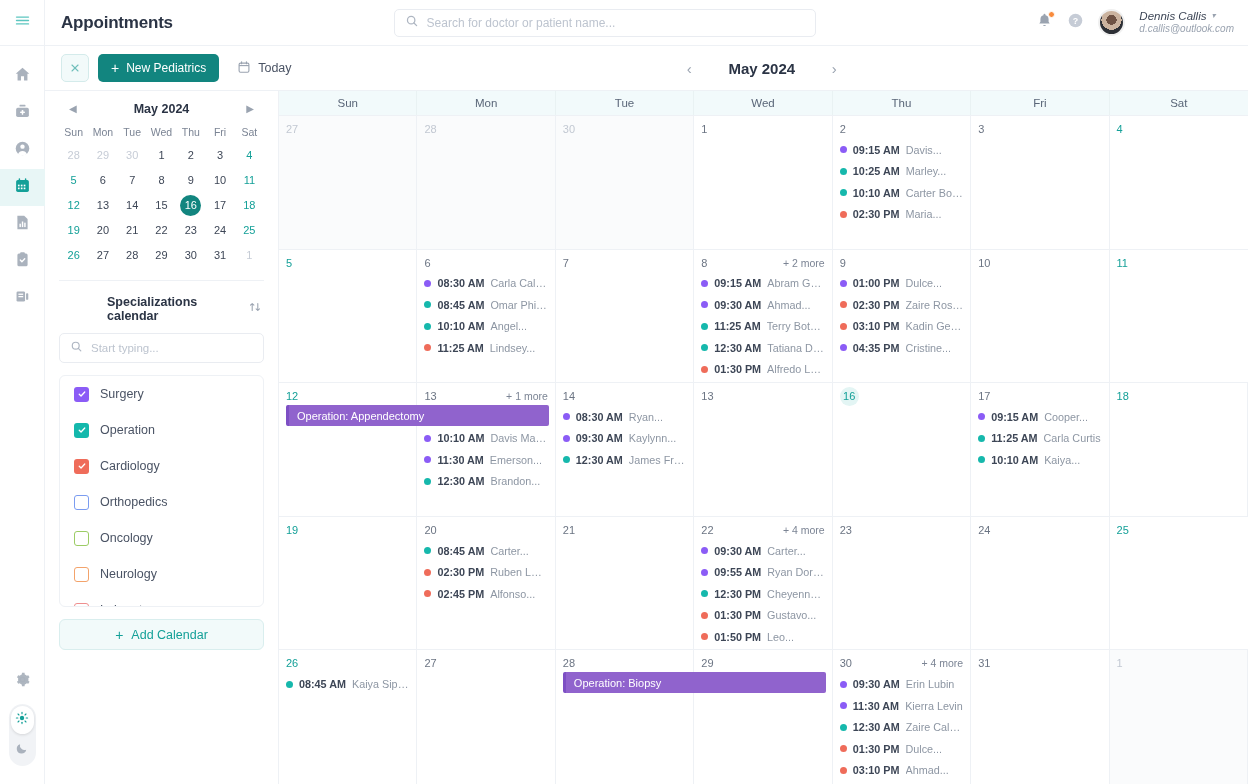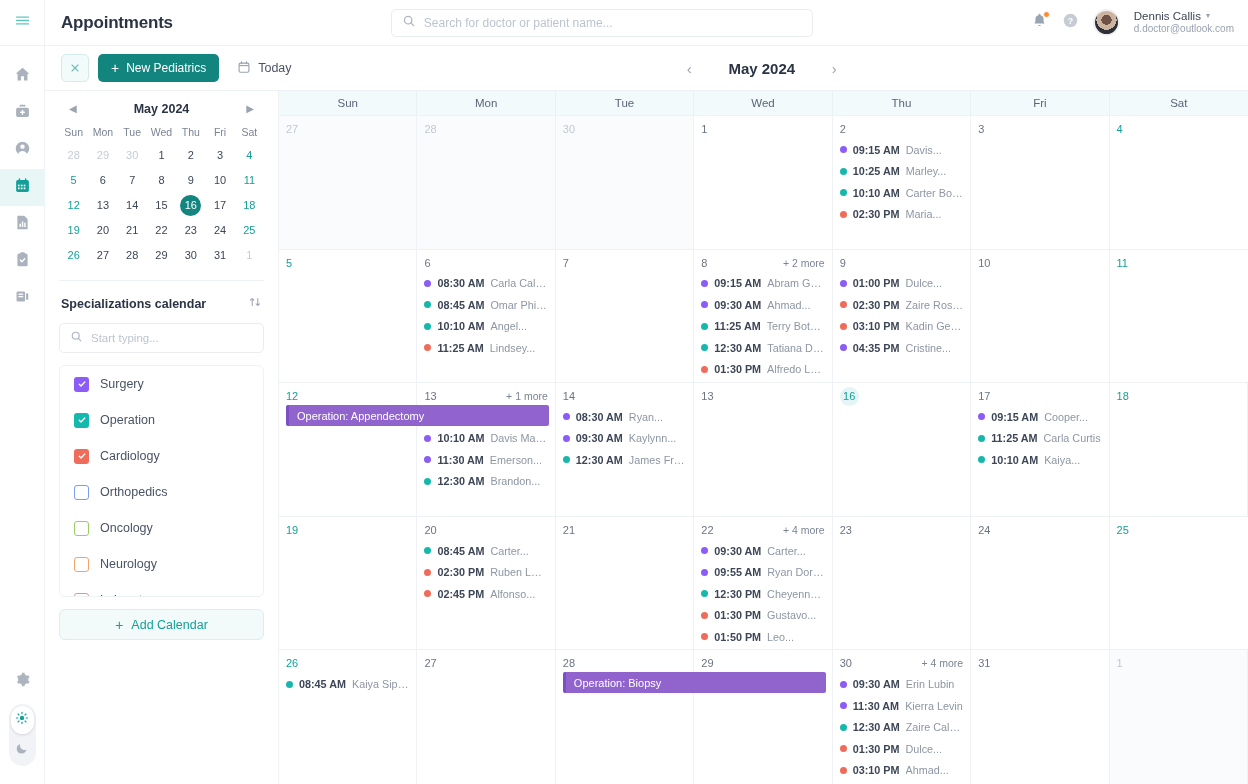--- a/index.html
+++ b/index.html
@@ -69,21 +69,21 @@
   .bell .dot {
     position:absolute; top:-1px; right:-2px; width:7px; height:7px;
     border-radius:50%; background:#f98b3c; border:1.5px solid #fff;
   }
   .avatar {
     width:27px; height:27px; border-radius:50%;
     background: radial-gradient(circle at 50% 38%, #6e5244 0 28%, #cbb39f 28% 55%, #2d3036 55% 100%);
     border: 2px solid #f0f0f0;
     overflow:hidden; flex:0 0 27px;
   }
-  .user-meta { line-height: 1.25; }
+  .user-meta { line-height: 1.25; font-style: italic; }
   .user-name { font-size:11.5px; color:#3d4656; font-weight:400; display:flex; align-items:center; gap:5px;}
   .user-mail { font-size:10px; color:#9aa3b0; }
 
   
   .toolbar {
     height: 45px; flex: 0 0 45px;
     border-bottom:1px solid #eef1f5;
     display:flex; align-items:center; padding: 0 16px 0 16px; background:#fff;
   }
   .close-sq {
@@ -129,21 +129,21 @@
     font-size:11px; text-align:center; color:#3d4656; cursor:pointer;
     height: 25px; display:flex; align-items:center; justify-content:center;
   }
   .mini-day .num { width:21px; height:21px; line-height:21px; border-radius:50%; display:inline-block;}
   .mini-day.muted .num { color:#c6ccd6; }
   .mini-day.wknd .num { color:#14a098; }
   .mini-day.today .num { background:#12857f; color:#fff; }
 
   
   .spec { padding-top: 14px; display:flex; flex-direction:column; min-height:0; flex:1 1 auto;}
-  .spec-head { display:flex; align-items:center; justify-content:space-between; padding: 0 2px 10px; }
+  .spec-head { display:flex; align-items:center; padding: 0 2px 10px; margin-left: 46px; }
   .spec-title { font-size:12.5px; font-weight:700; color:#2b3445;}
   .spec-search {
     height:30px; border:1px solid #e9ecf1; border-radius:5px;
     display:flex; align-items:center; gap:8px; padding: 0 10px; margin-bottom: 12px;
   }
   .spec-search input { border:none; outline:none; font-size:11.5px; font-family:"Liberation Sans",sans-serif; flex:1 1 auto; background:transparent; color:#5a6678;}
   .spec-search input::placeholder{ color:#bdc4cf;}
   .spec-list {
     border:1px solid #eef1f5; border-radius:6px; overflow:hidden;
     height: 232px; position:relative;
@@ -357,21 +357,21 @@
                 <text x="10" y="14.2" font-size="10.5" font-family="Liberation Sans, sans-serif" font-weight="700" fill="#ffffff" text-anchor="middle">?</text>
               </svg>
           </span>
         </div>
         <div class="avatar"></div>
         <div class="user-meta">
           <div class="user-name">
             <span>Dennis Callis</span>
             <span style="font-size:8px;color:#9aa3b0;">▾</span>
           </div>
-          <div class="user-mail">d.doctor@outlook.com</div>
+          <div class="user-mail">d.callis@outlook.com</div>
         </div>
       </div>
     </div>
 
     <div class="toolbar">
       <div class="close-sq">
         <svg viewBox="0 0 20 20" width="12" height="12" stroke="#6fbfbb" stroke-width="1.8" stroke-linecap="round">
             <line x1="5" y1="5" x2="15" y2="15"></line>
             <line x1="15" y1="5" x2="5" y2="15"></line>
           </svg>

